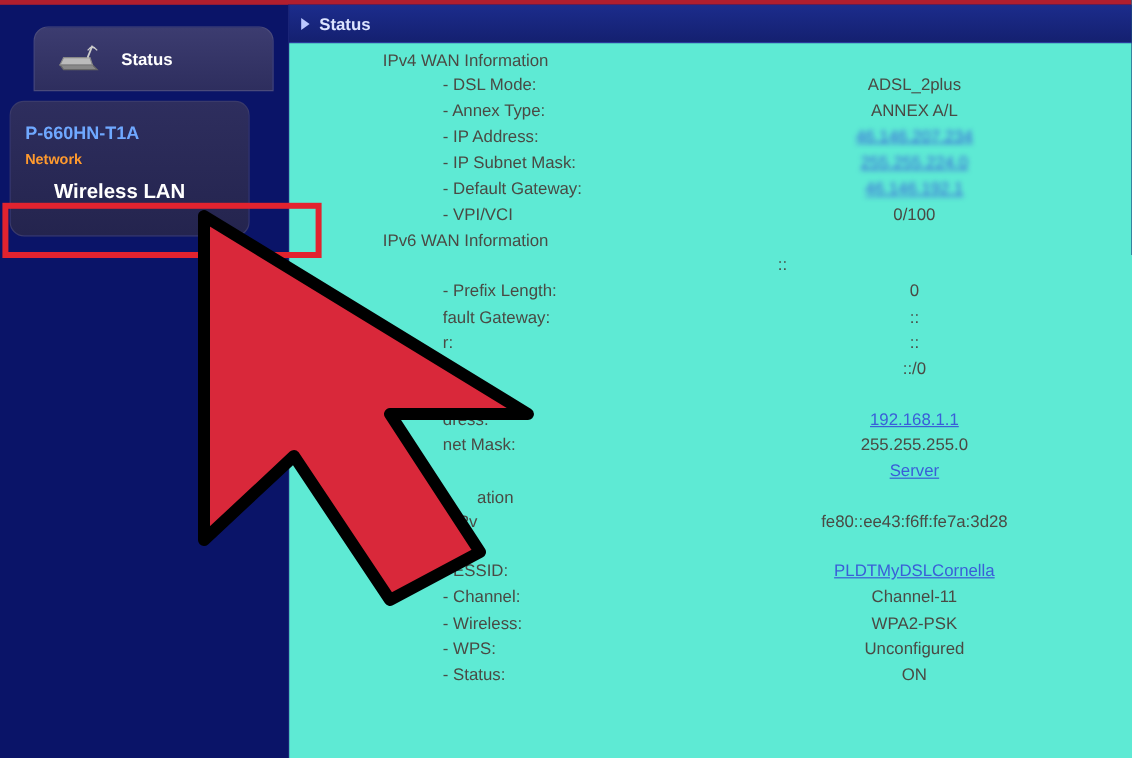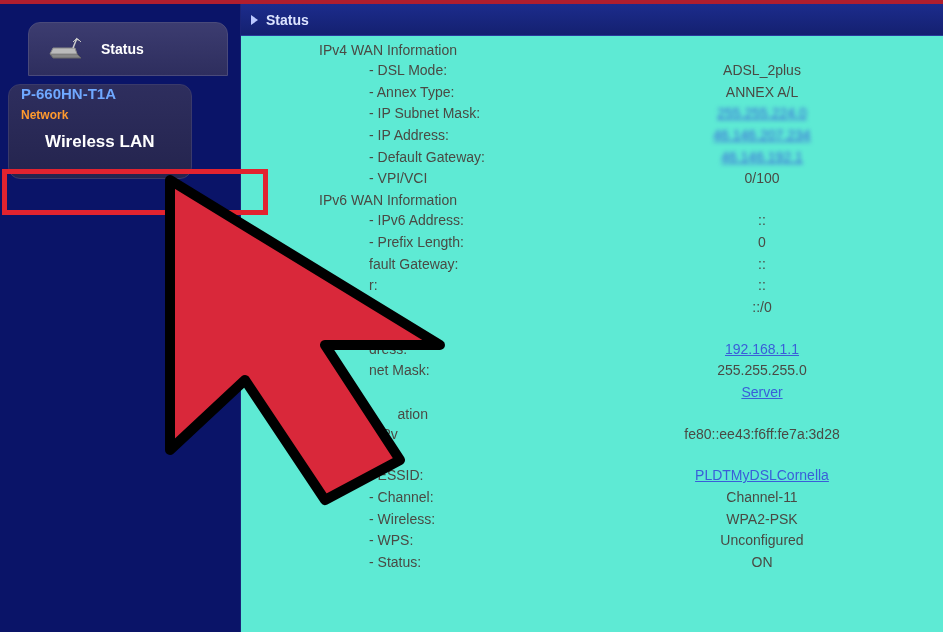--- a/index.html
+++ b/index.html
@@ -43,25 +43,25 @@
 .status-tab .icon-wrap {
   width: 40px;
   height: 28px;
   display: flex;
   align-items: center;
   justify-content: center;
 }
 .nav-panel {
   margin-top: 8px;
   margin-left: 8px;
-  width: 184px;
+  width: 200px;
   background: linear-gradient(#2e2e5e, #24244e);
   border: 1px solid #3a3a6a;
   border-radius: 12px 12px 12px 12px;
-  padding: 0 8px 18px 8px;
+  padding: 18px 8px 18px 8px;
   color: #a8b8ff;
   position: relative;
 }
 .device-name {
   color: #6fa8ff;
   font-weight: bold;
   font-size: 15px;
   padding-left: 4px;
 }
 .nav-network {
@@ -197,39 +197,38 @@
       <div class="section-title">IPv4 WAN Information</div>
       <div class="row">
           <span class="label">- DSL Mode:</span>
           <span class="value">ADSL_2plus</span>
         </div>
       <div class="row">
           <span class="label">- Annex Type:</span>
           <span class="value">ANNEX A/L</span>
         </div>
       <div class="row">
+          <span class="label">- IP Address:</span>
+          <span class="value"><a href="#" style="filter:blur(2px);">46.146.207.234</a></span>
+        </div>
+      <div class="row">
           <span class="label">- IP Subnet Mask:</span>
           <span class="value"><a href="#" style="filter:blur(2px);">255.255.224.0</a></span>
         </div>
       <div class="row">
-          <span class="label">- IP Address:</span>
-          <span class="value"><a href="#" style="filter:blur(2px);">46.146.207.234</a></span>
-        </div>
-      <div class="row">
           <span class="label">- Default Gateway:</span>
           <span class="value"><a href="#" style="filter:blur(2px);">46.146.192.1</a></span>
         </div>
       <div class="row">
           <span class="label">- VPI/VCI</span>
           <span class="value">0/100</span>
         </div>
 
       <div class="section-title">IPv6 WAN Information</div>
       <div class="row">
-          <span class="label">- IPv6 Address:</span>
           <span class="value">::</span>
         </div>
       <div class="row">
           <span class="label">- Prefix Length:</span>
           <span class="value">0</span>
         </div>
       <div class="row">
           <span class="label">fault Gateway:</span>
           <span class="value">::</span>
         </div>

